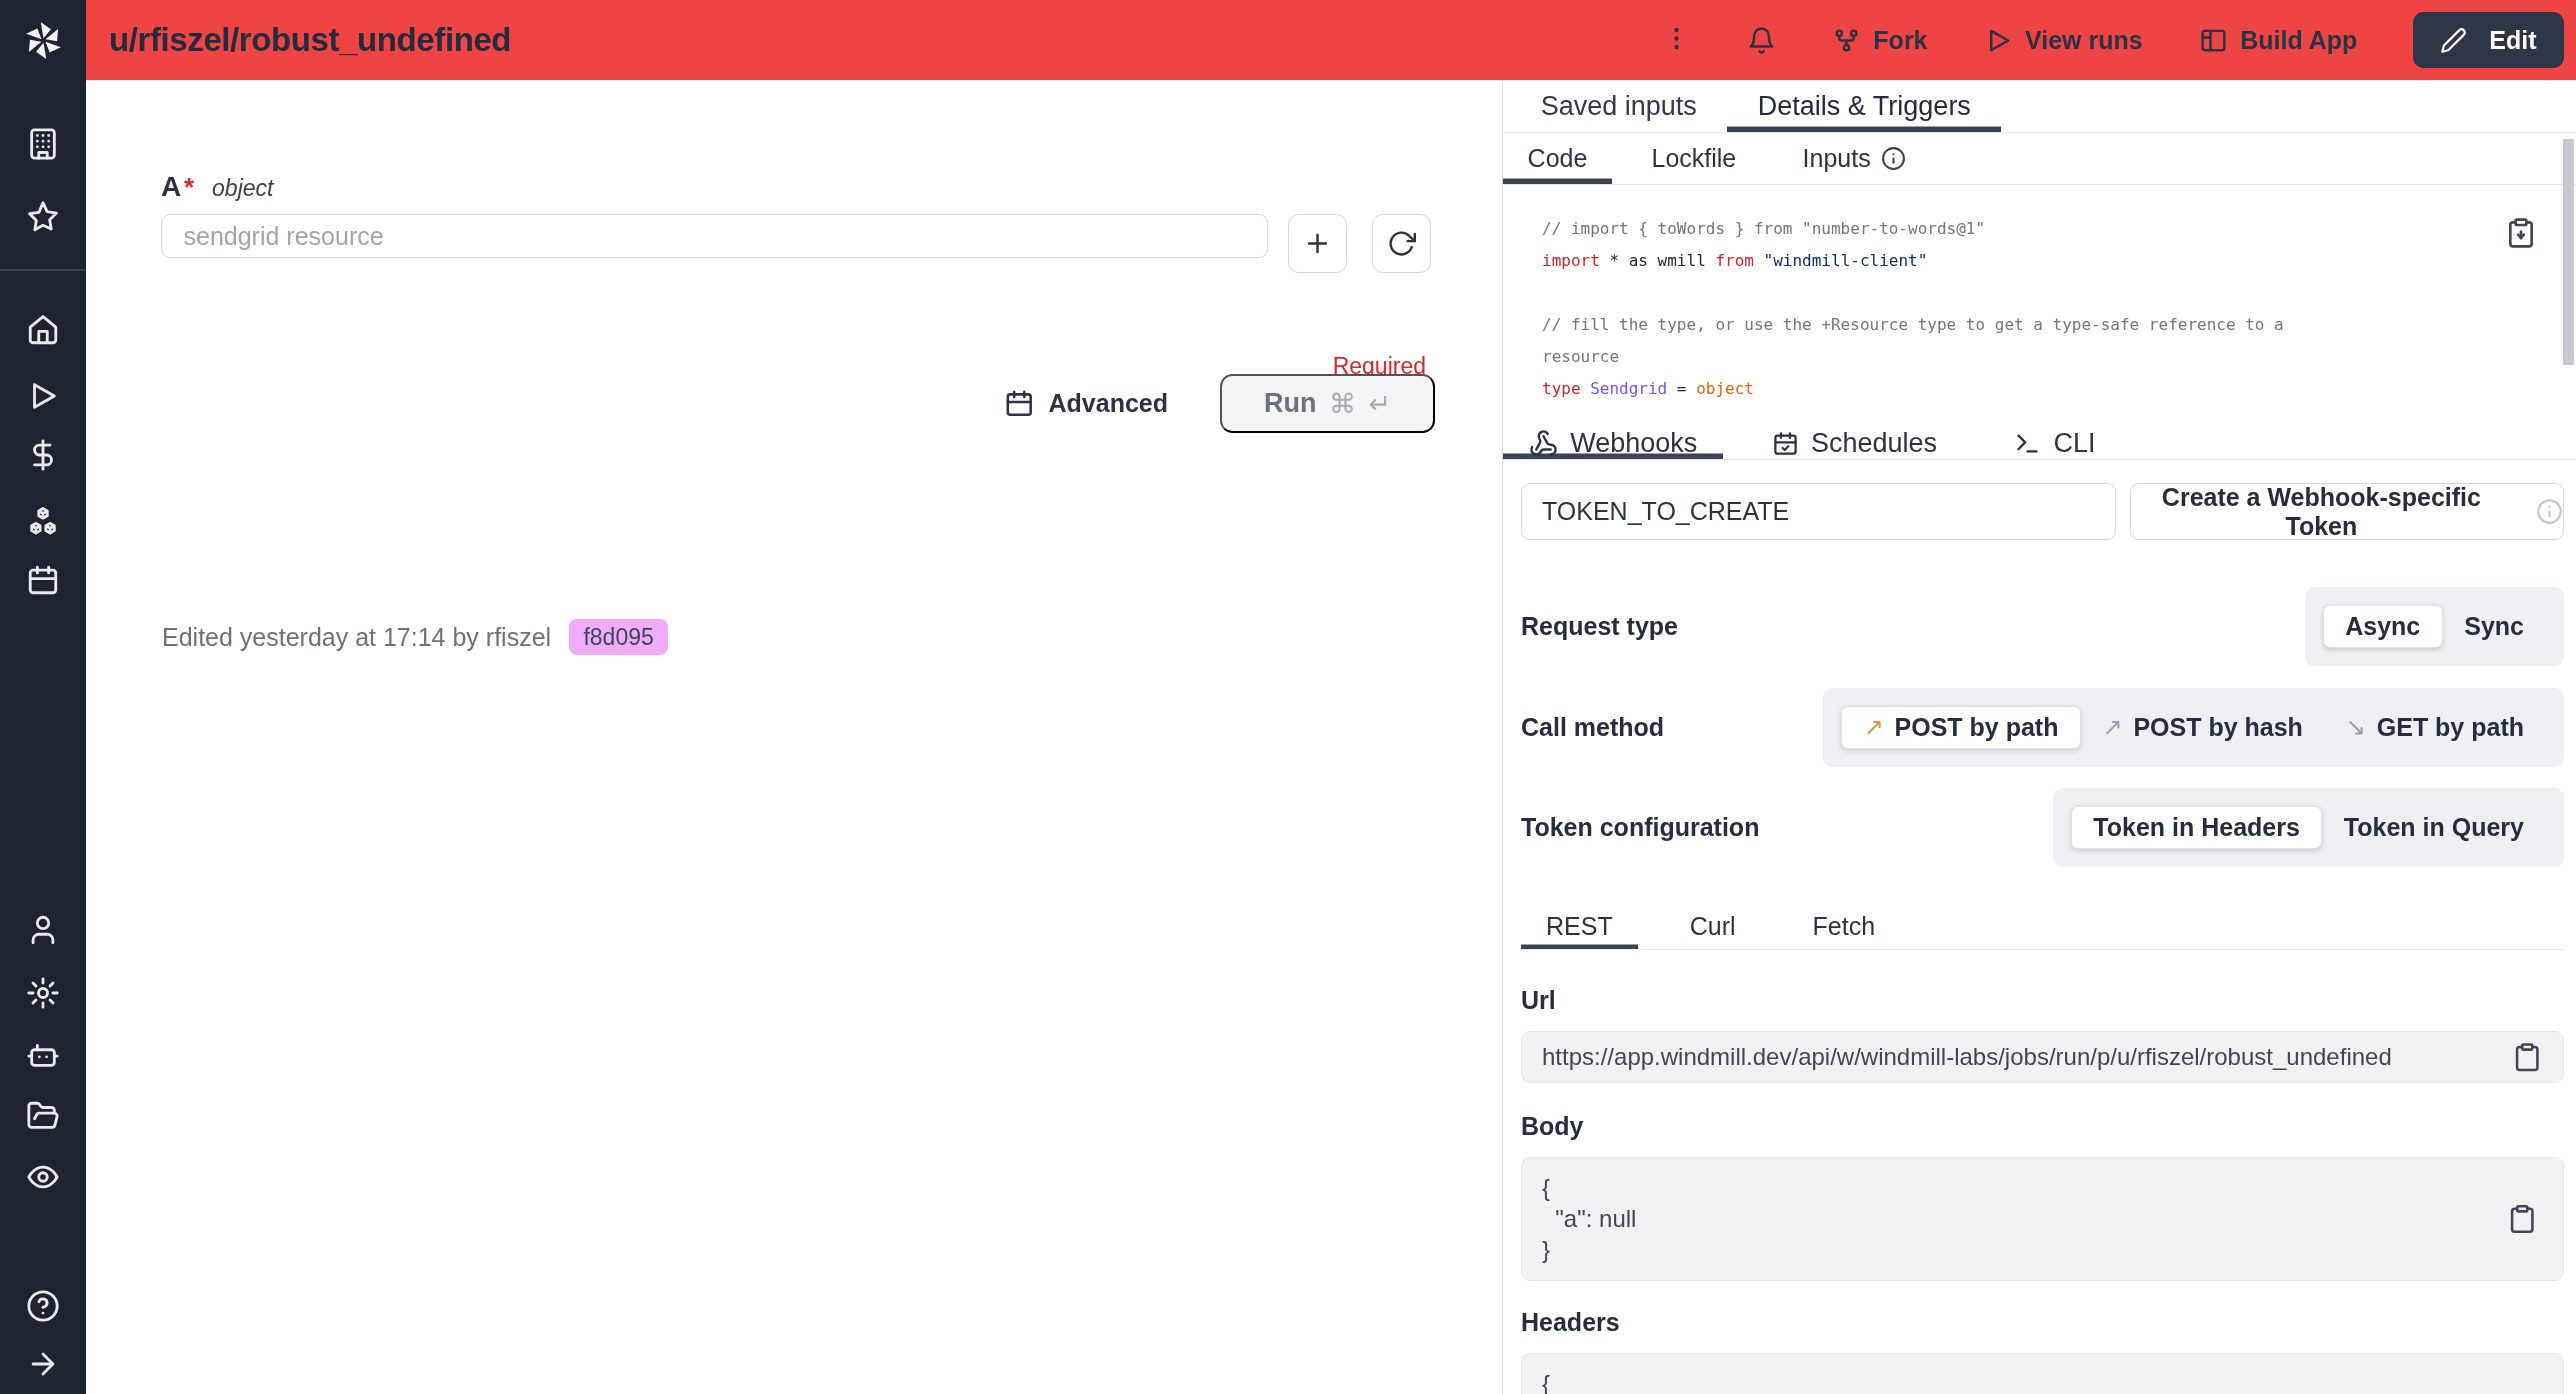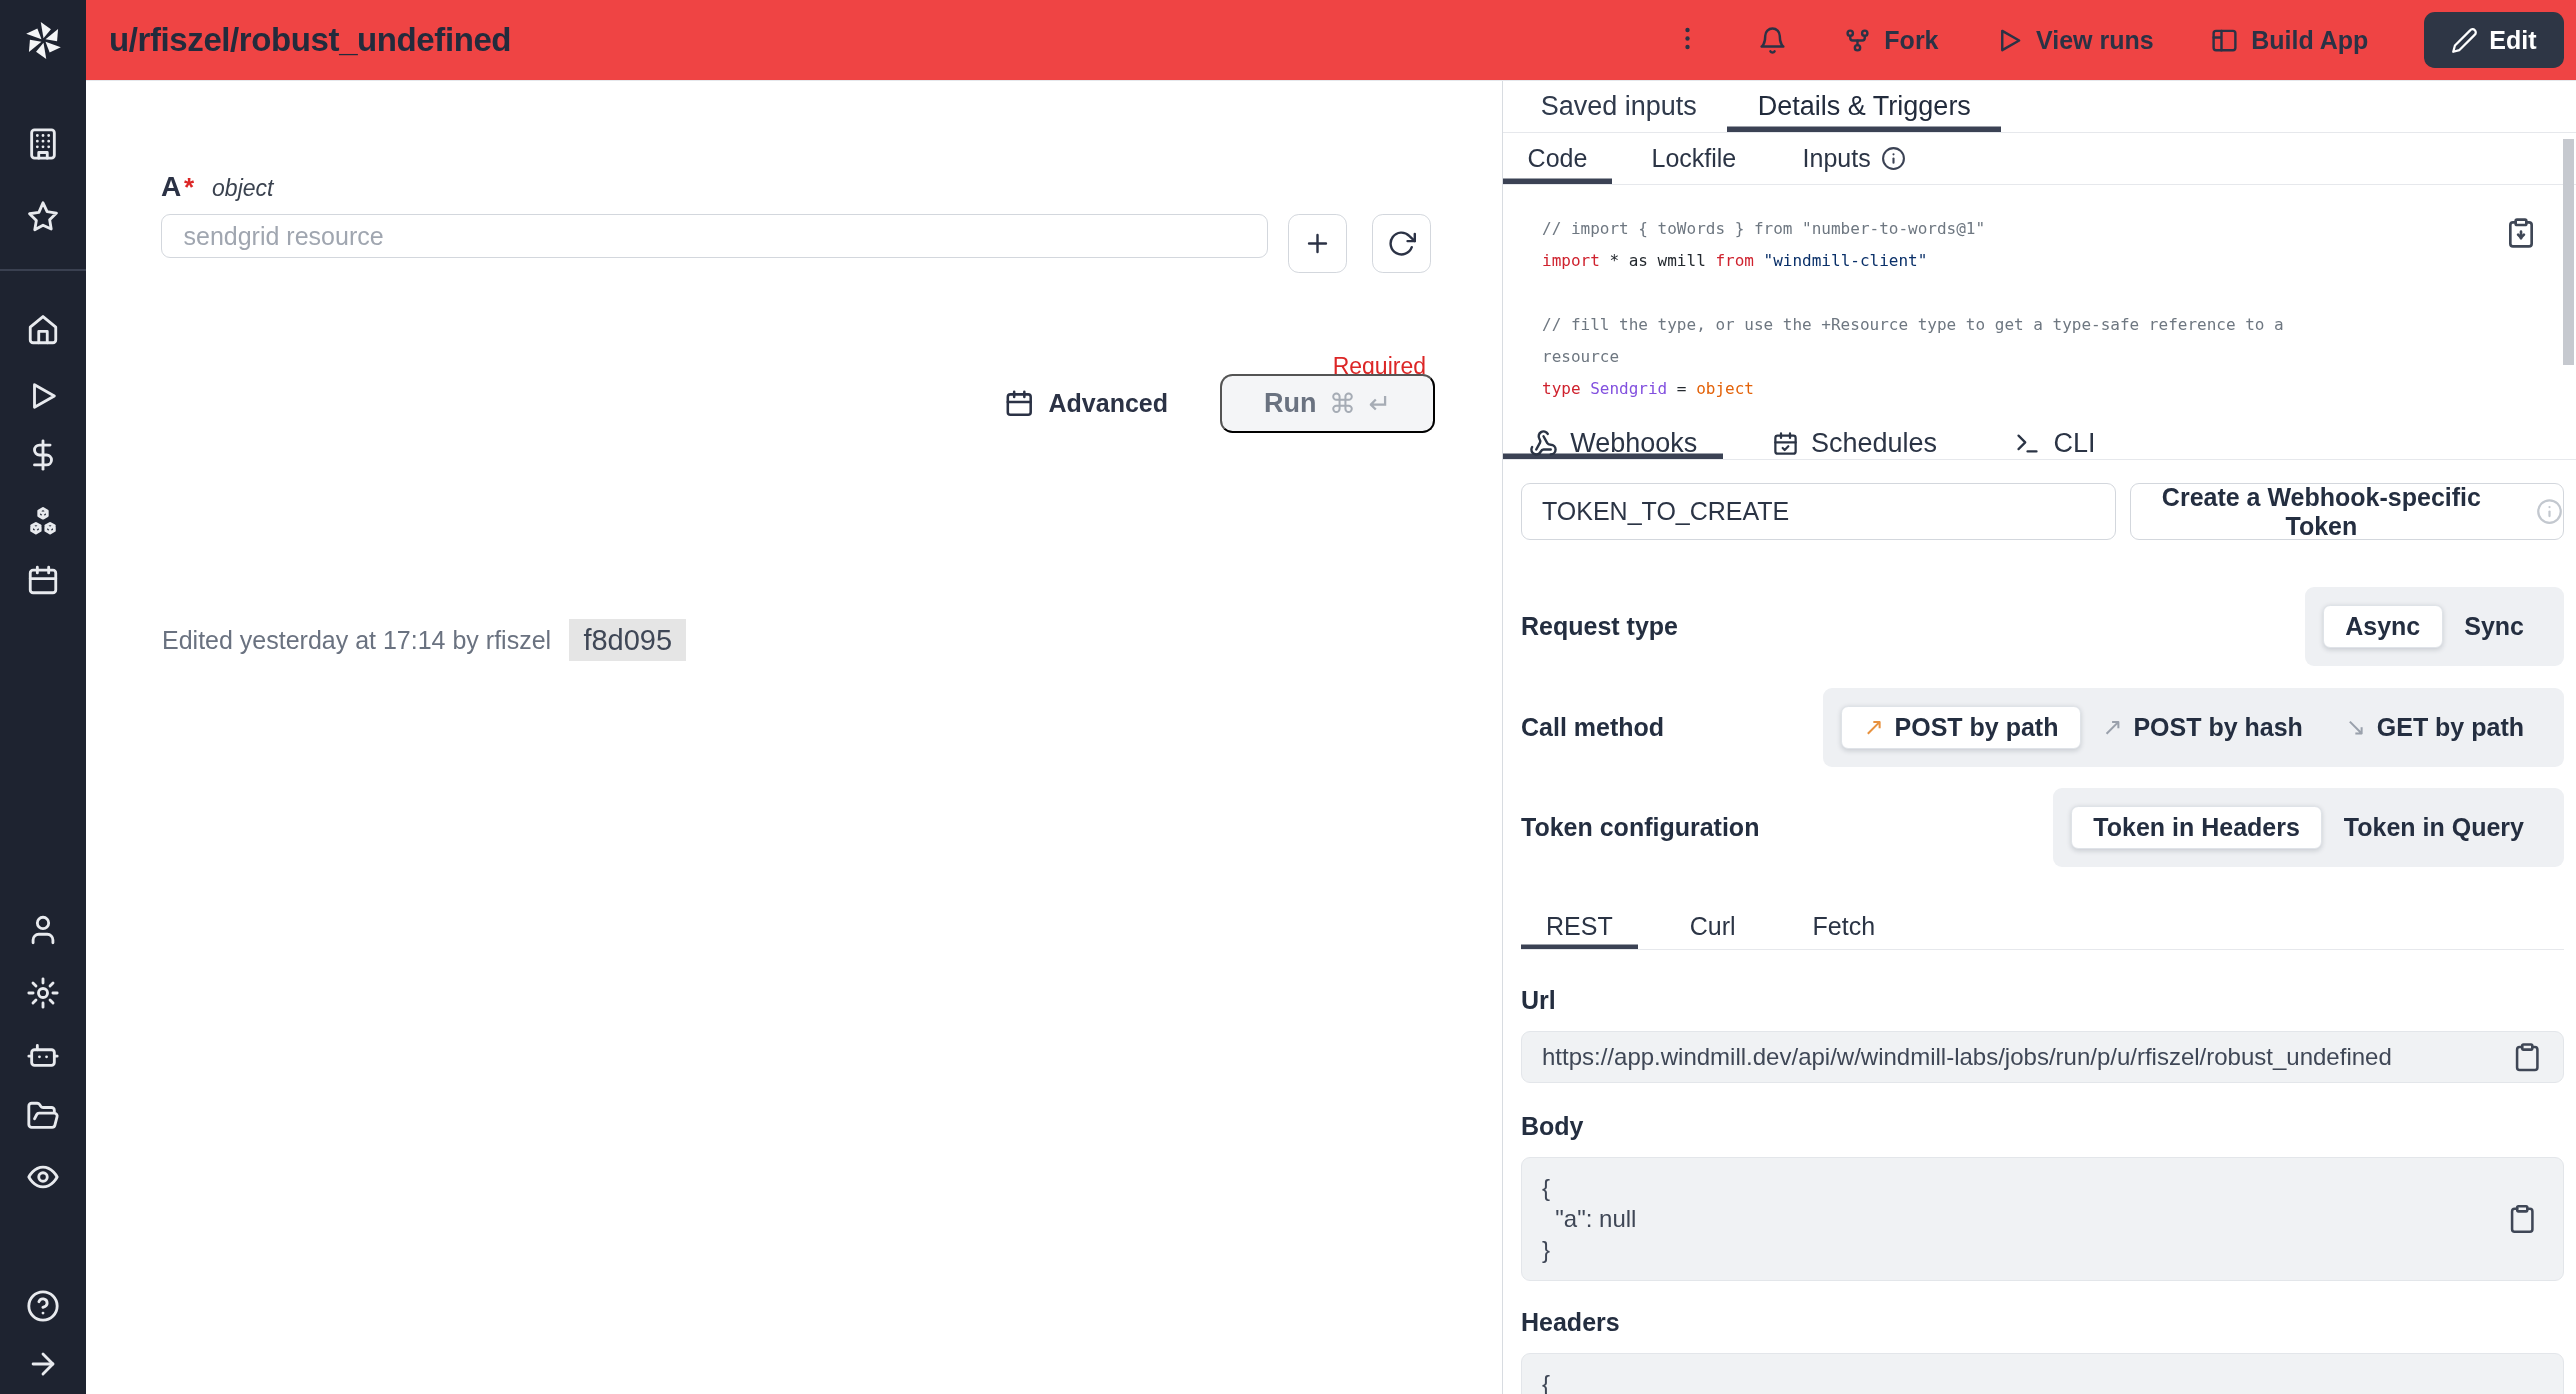--- a/index.html
+++ b/index.html
@@ -15,21 +15,21 @@
   .side-divider { position:absolute; left:0; top:269px; width:86px; height:1.8px; background:#3a4050; }
 
   
   .topbar { position:absolute; left:86px; top:0; width:2490px; height:81px; background:#ef4444;
             border-bottom:1.8px solid #e6e8ec; display:flex; align-items:center; justify-content:space-between;
             padding:0 12.5px 0 23px; z-index:4; }
   .page-title { font-size:33px; font-weight:700; color:#232b3c; letter-spacing:-0.4px; }
   .top-actions { display:flex; align-items:center; gap:56px; }
   .top-act { display:flex; align-items:center; gap:12.5px; font-size:25px; font-weight:600; color:#2b3245; cursor:pointer; }
   .icon-btn { color:#2b3245; cursor:pointer; }
-  .edit-btn { display:flex; align-items:center; gap:11px; background:#2e3645; color:#fff; height:56px;
+  .edit-btn { display:flex; align-items:center; gap:22px; background:#2e3645; color:#fff; height:56px;
               padding:0 27px; border-radius:10.8px; font-size:25px; font-weight:700; cursor:pointer; }
 
   
   .main { position:absolute; left:86px; top:81px; width:1416px; height:1314px; background:#fff; }
   .field-label-row { position:absolute; left:75px; top:90px; display:flex; align-items:baseline; }
   .field-name { font-size:28px; font-weight:700; color:#2b3245; }
   .field-req-star { font-size:26px; font-weight:700; color:#dc2626; margin-left:2.7px; }
   .field-type { font-size:23px; font-style:italic; color:#3b4350; margin-left:18px; }
   .input-row { position:absolute; left:75px; top:133px; display:flex; gap:20px; }
   .res-input { width:1107px; height:44px; border:1.8px solid #d3d7dd; border-radius:9px; padding:0 21.5px;
@@ -42,21 +42,21 @@
                     font-size:23px; color:#dc2626; }
   .run-row { position:absolute; left:0; top:293px; width:1349px; display:flex; align-items:center;
              justify-content:flex-end; gap:52px; }
   .advanced { display:flex; align-items:center; gap:14.3px; font-size:25px; font-weight:600; color:#2b3245; cursor:pointer; }
   .run-btn { width:215px; height:59px; background:#f4f5f7; border-radius:12.5px; display:flex; align-items:center;
              justify-content:center; gap:12.5px; cursor:pointer; }
   .run-btn .run-txt { font-size:27px; font-weight:700; color:#6a7280; }
   .run-btn .kbd { font-size:27px; color:#a6acb5; }
   .edited-row { position:absolute; left:76px; top:538px; display:flex; align-items:center; gap:18px; }
   .edited-text { font-size:25px; color:#6a7280; }
-  .hash-badge { background:#e5e5e5; border-radius:0; padding:4.5px 14.3px; font-size:29px; color:#3f4756; }
+  .hash-badge { background:#f0abfc; border-radius:8px; padding:4.5px 14.3px; font-size:23px; color:#3f4756; }
 
   
   .panel { position:absolute; left:1502px; top:81px; width:1074px; height:1314px; background:#fff;
            border-left:1.8px solid #d8dce1; }
   .panel-tabs { height:52px; border-bottom:1.8px solid #e6e8ec; display:flex; padding-left:7.2px; }
   .p-tab { padding:0 30.5px; display:flex; align-items:center; font-size:27px; color:#303a4c; cursor:pointer; }
   .p-tab.active { color:#222b3c; box-shadow:inset 0 -5.4px 0 #3b4254; }
   .detail-tabs { height:52px; border-bottom:1.8px solid #e6e8ec; display:flex; align-items:stretch; }
   .d-tab { display:flex; align-items:center; gap:10.8px; font-size:25px; color:#2b3445; cursor:pointer; }
   .d-tab.code { width:109px; justify-content:center; box-shadow:inset 0 -5.4px 0 #3b4254; }

